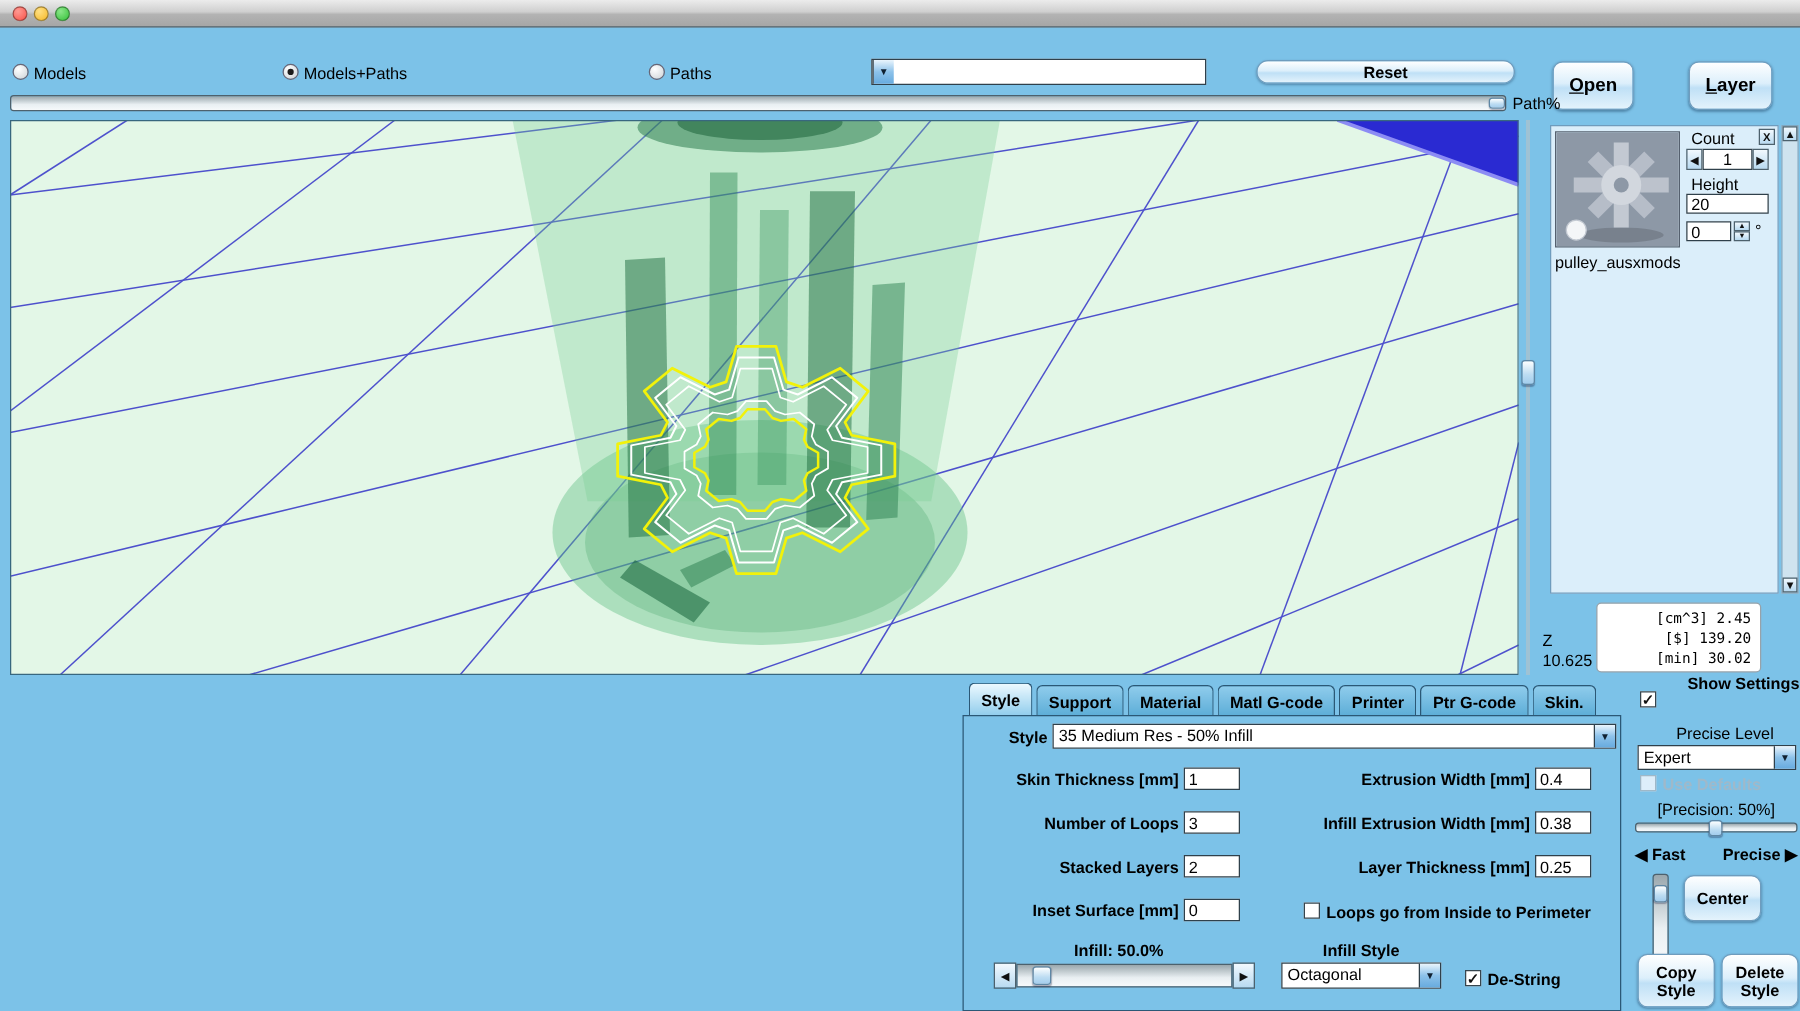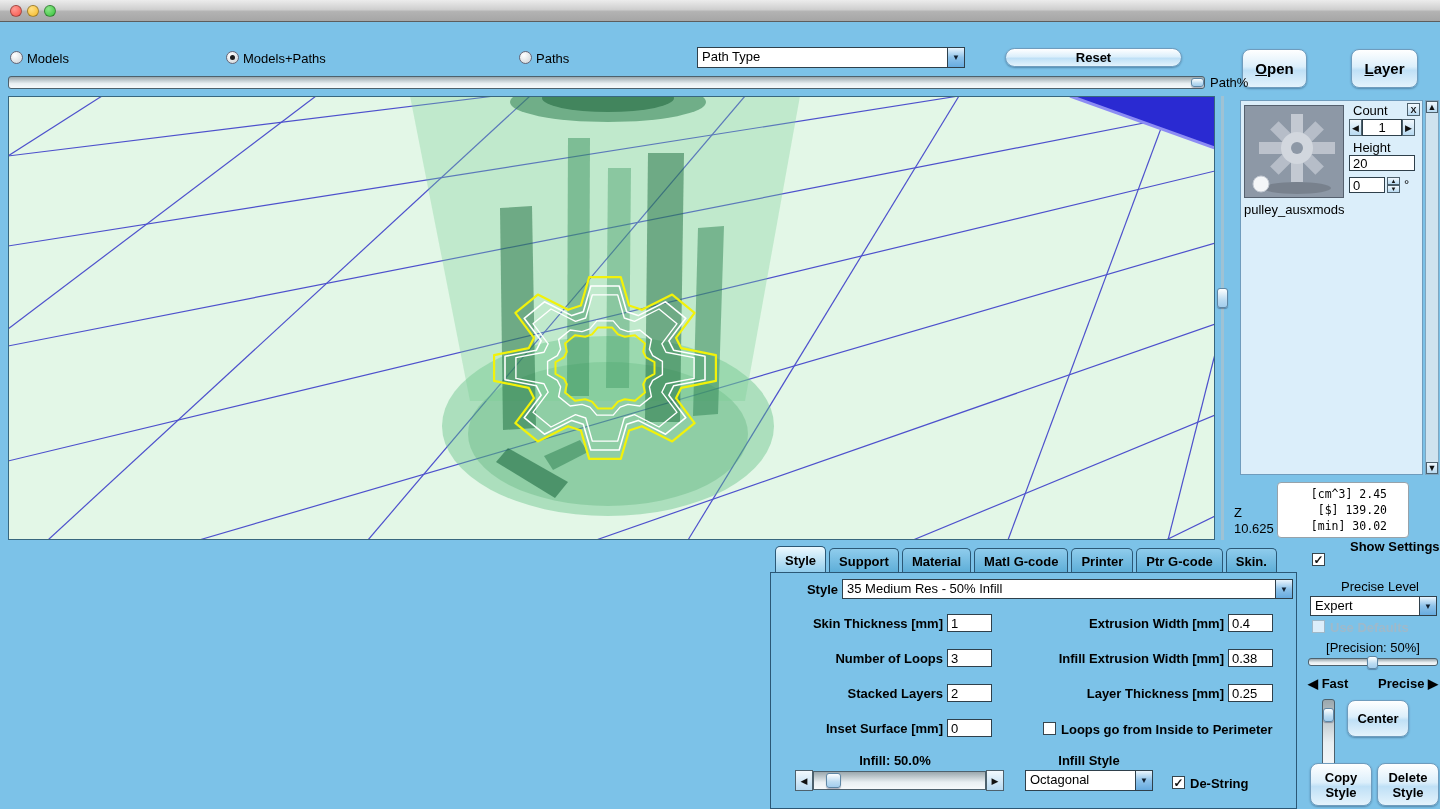--- a/index.html
+++ b/index.html
@@ -39,21 +39,21 @@
 
   
   #tabbar{left:775px;top:546px;height:27px;display:flex;gap:3px;align-items:flex-end;}
   .tab{height:25px;padding:0 9px;display:flex;align-items:center;border:1px solid #2b5876;border-bottom:none;border-radius:5px 5px 0 0;background:linear-gradient(#8fccec,#5cadd7);font-weight:bold;white-space:nowrap;}
   .tab.active{background:linear-gradient(#ecf9ff,#8fccec);height:27px;}
   #tabpanel{left:770px;top:572px;width:527px;height:237px;border:1px solid #2b5876;}
 
   
   #right-panel{left:1240px;top:100px;width:183px;height:375px;background:#dbeefa;border:1px solid #6f9cbd;}
   #rp-scroll{left:1425px;top:100px;width:14px;height:375px;background:#cfe3ef;border:1px solid #7fa6c0;}
-  #stats-box{left:1277px;top:482px;width:132px;height:56px;background:#fff;border:1px solid #97a2aa;border-radius:4px;font-family:"DejaVu Sans Mono",monospace;font-size:11.5px;line-height:16px;text-align:right;padding:3px 21px;}
+  #stats-box{left:1277px;top:482px;width:132px;height:56px;background:#fff;border:1px solid #97a2aa;border-radius:4px;font-family:"DejaVu Sans Mono",monospace;font-size:11.5px;line-height:16px;text-align:right;padding:3px 7px;}
 </style>
 </head>
 <body>
 
 <div id="win">
 
   <div class="abs" id="titlebar">
     <div class="abs light" id="light-close"></div>
     <div class="abs light" id="light-min"></div>
     <div class="abs light" id="light-zoom"></div>
@@ -64,25 +64,24 @@
 
   <div class="abs radio" style="left:226px;top:51px;">
       <span class="dot"></span>
     </div>
   <div class="abs" style="left:243px;top:51px;">Models+Paths</div>
 
   <div class="abs radio" style="left:519px;top:51px;"></div>
   <div class="abs" style="left:536px;top:51px;">Paths</div>
 
   <div class="abs combo" style="left:697px;top:47px;width:268px;height:21px;">
-    <span class="txt">Path Type</span>
-    <span class="arrow">▼</span>
-  </div>
-
-  <div class="abs aqua capsule" style="left:1005px;top:48px;width:177px;height:19px;font-size:13px;">
+    <span class="arrow">▼</span>
+  </div>
+
+  <div class="abs aqua capsule" style="left:1005px;top:48px;width:207px;height:19px;font-size:13px;">
     <span>Reset</span>
   </div>
 
   <div class="abs aqua btn-big" style="left:1242px;top:49px;width:65px;height:39px;">
     <span>Open</span>
   </div>
   <div class="abs aqua btn-big" style="left:1351px;top:49px;width:67px;height:39px;">
     <span>Layer</span>
   </div>
 

